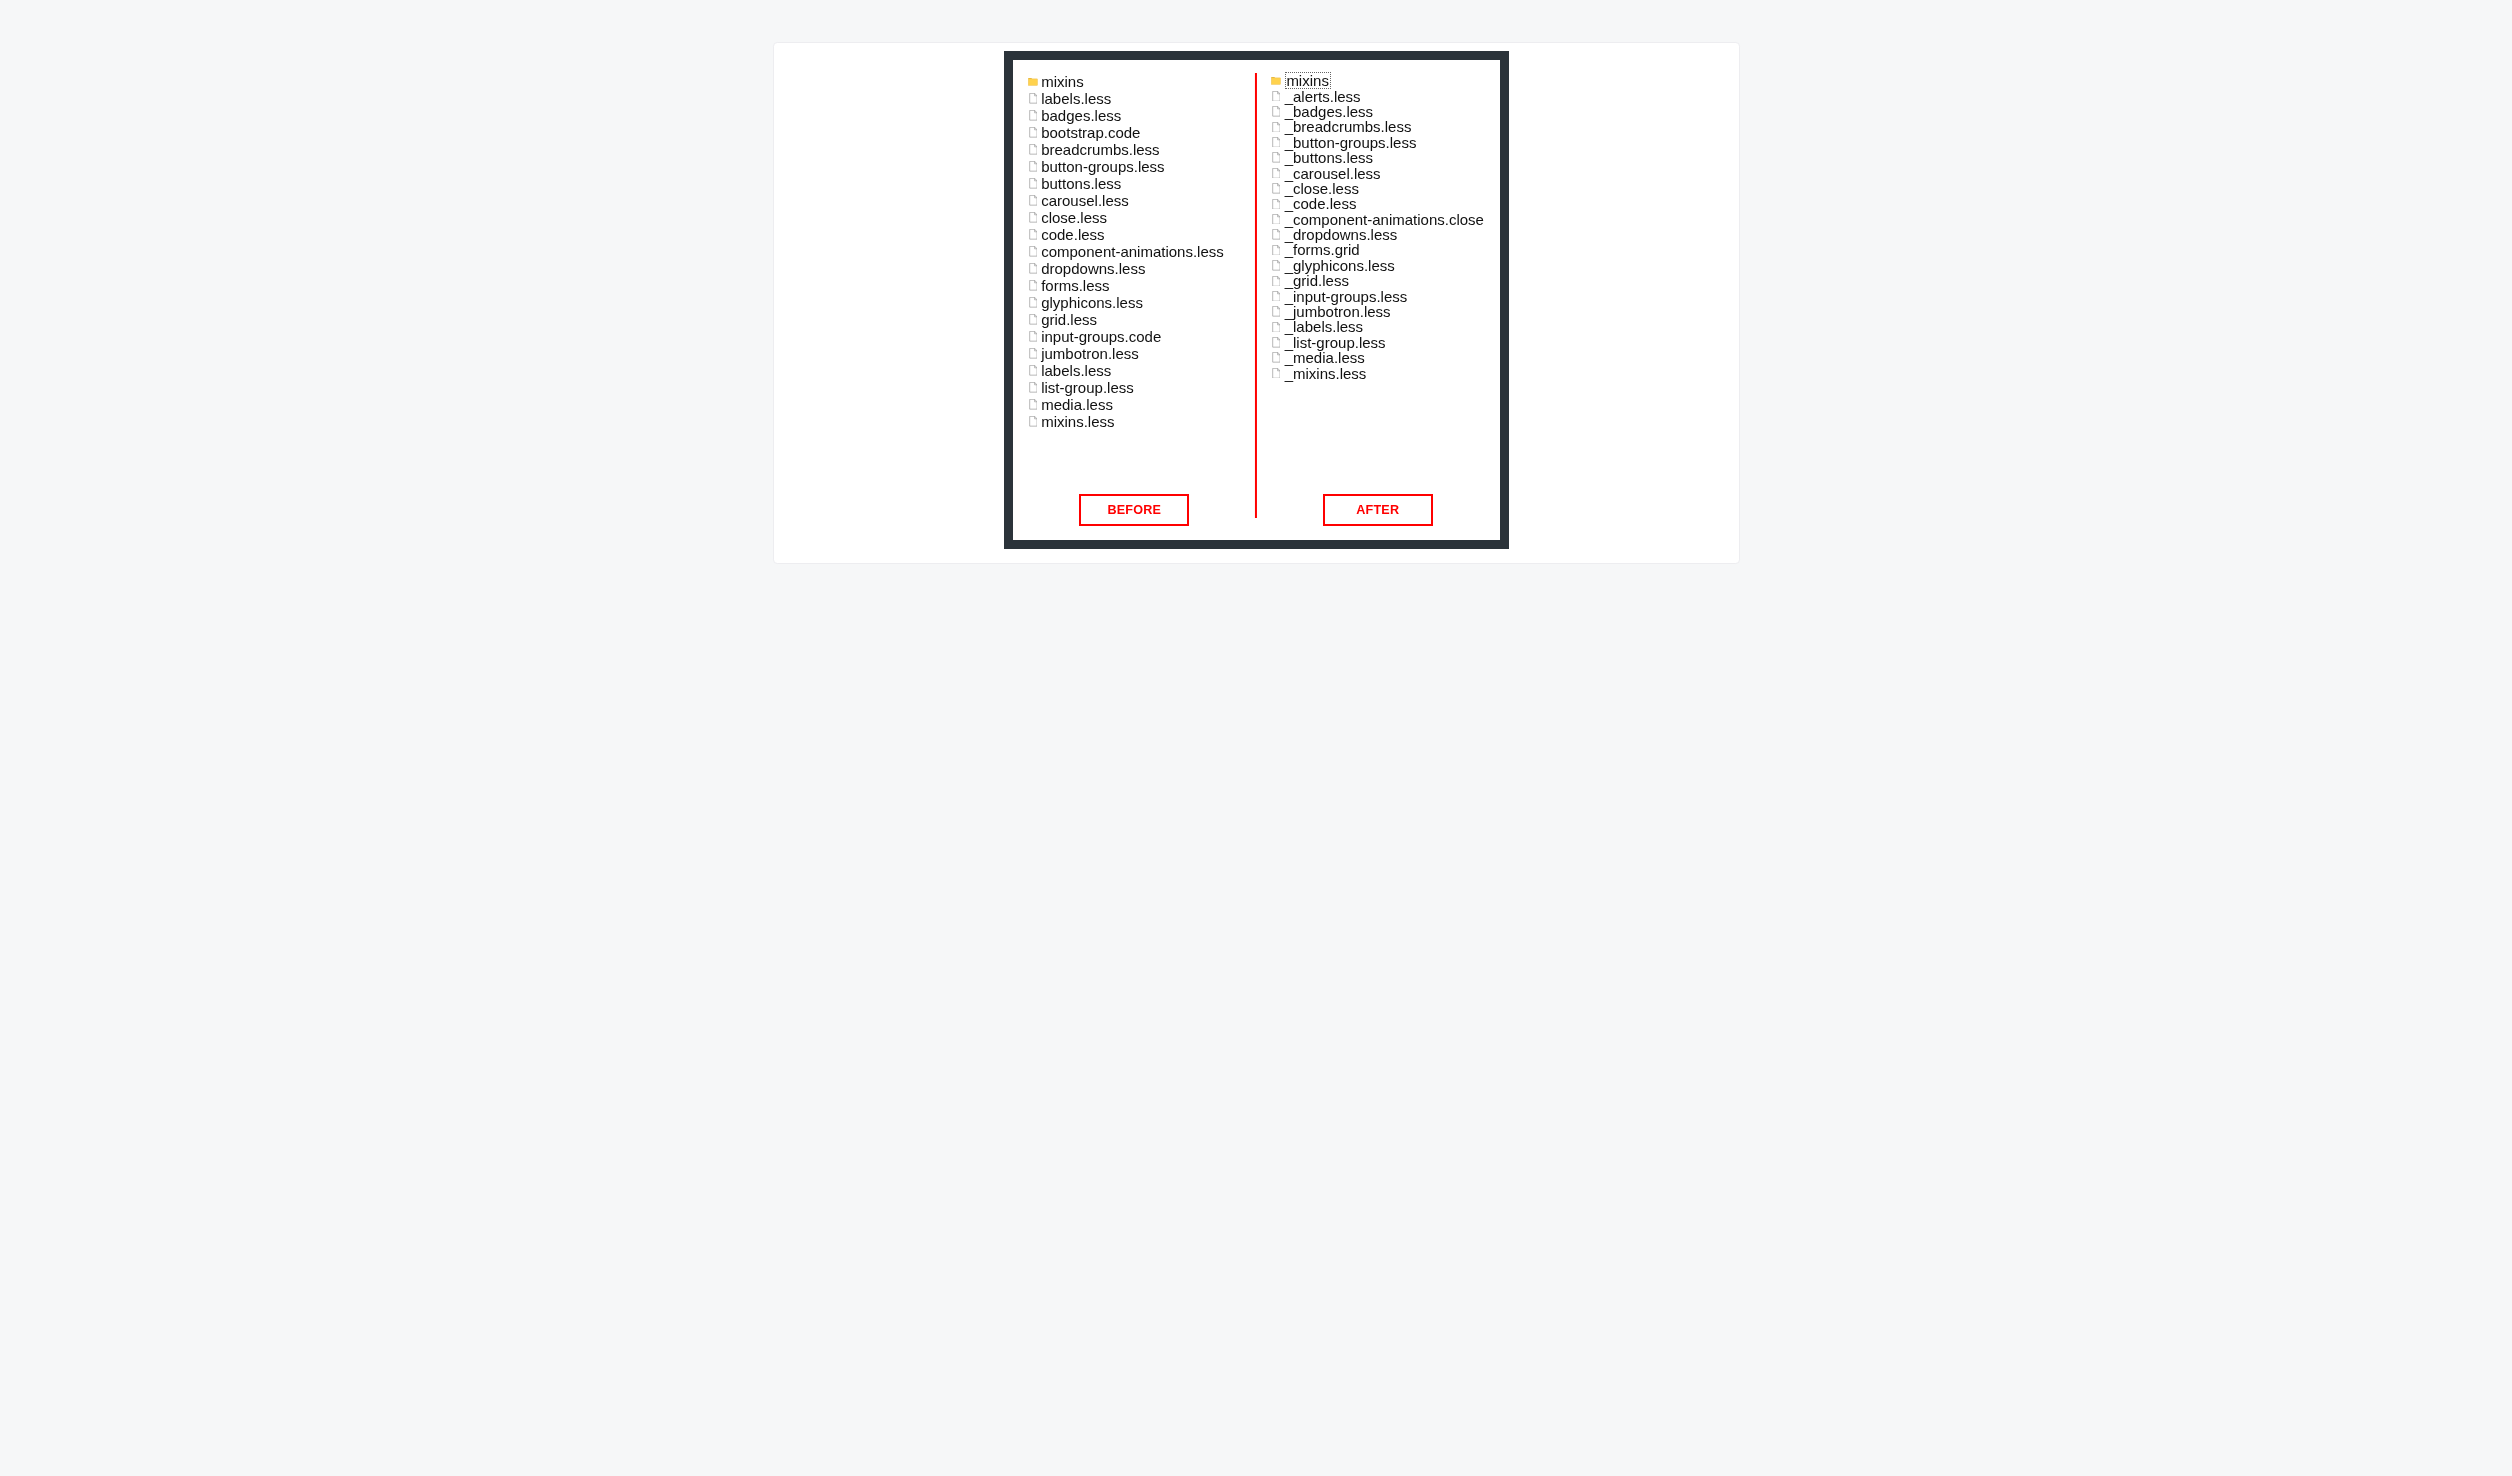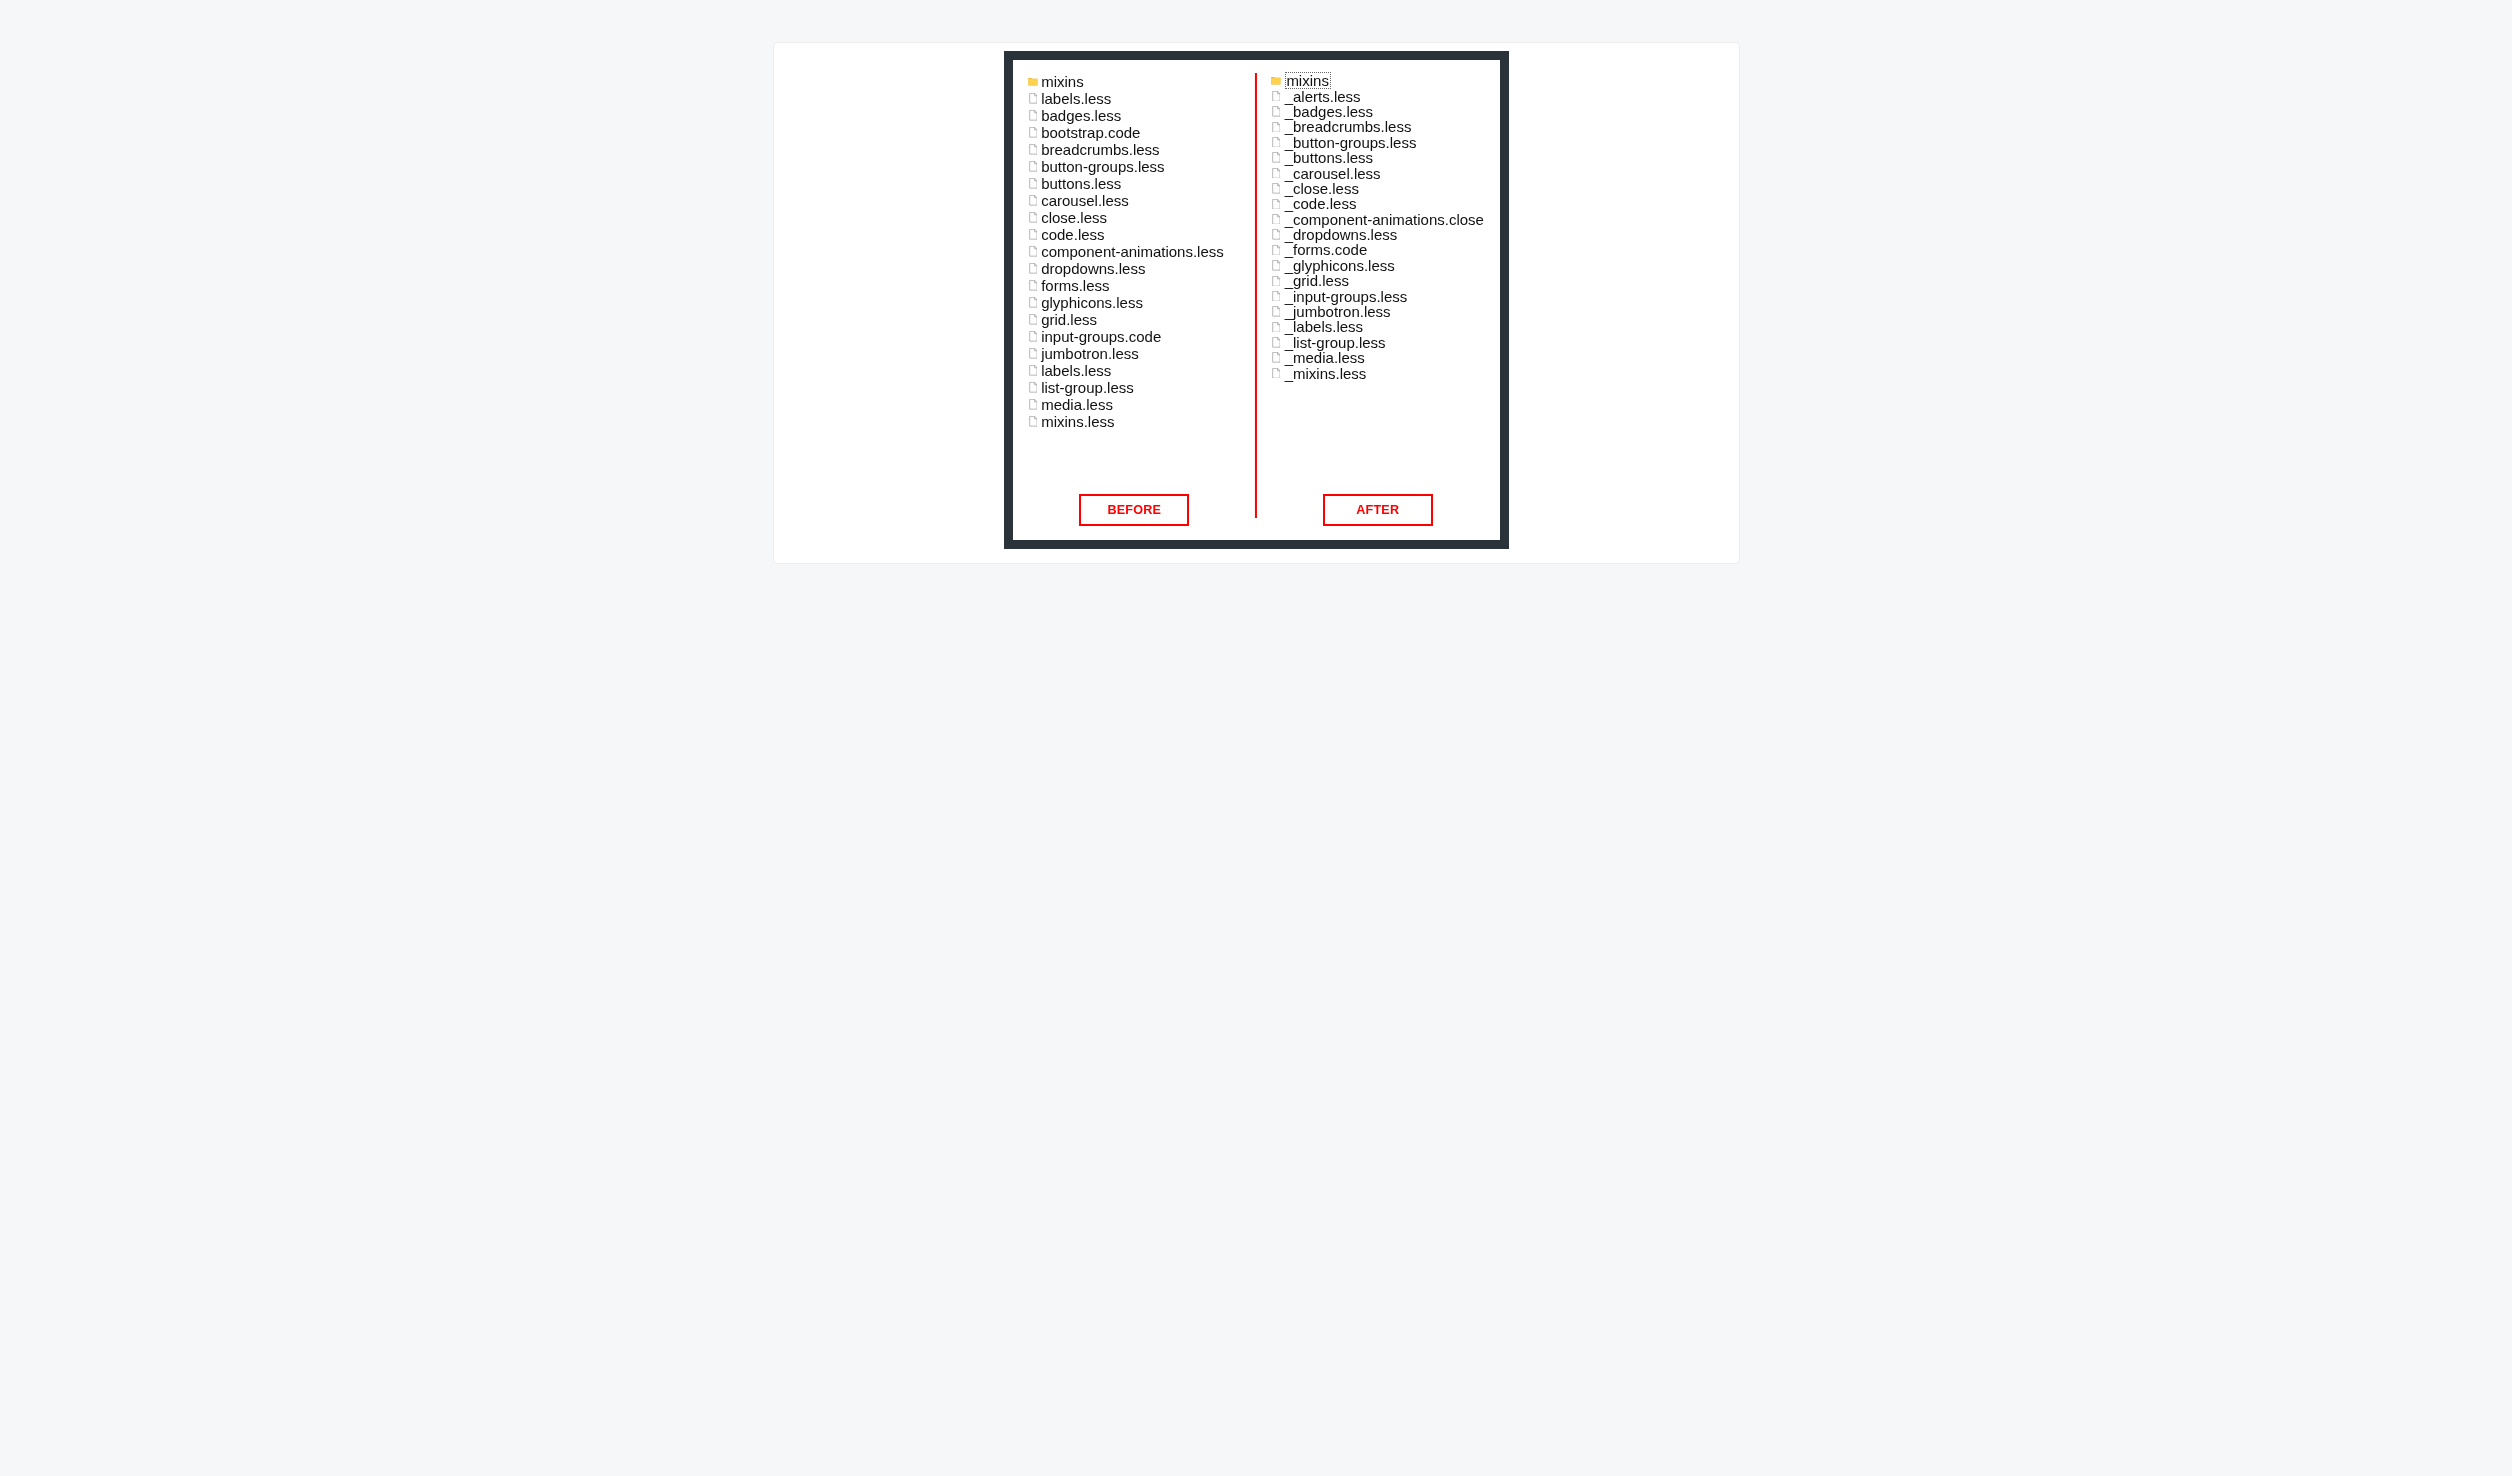--- a/index.html
+++ b/index.html
@@ -410,21 +410,21 @@
               </span>
               <span>_dropdowns.less</span>
             </div>
             <div class="row">
               <span class="icon">
                 <svg width="8.4" height="10.5" viewBox="0 0 12 15">
                   <path d="M1 0.5 L8 0.5 L11.5 4 L11.5 14.5 L1 14.5 Z" fill="#fff" stroke="#9a9a9a" stroke-width="1"></path>
                   <path d="M8 0.5 L8 4 L11.5 4" fill="none" stroke="#9a9a9a" stroke-width="1"></path>
                 </svg>
               </span>
-              <span>_forms.code</span>
+              <span>_forms.grid</span>
             </div>
             <div class="row">
               <span class="icon">
                 <svg width="8.4" height="10.5" viewBox="0 0 12 15">
                   <path d="M1 0.5 L8 0.5 L11.5 4 L11.5 14.5 L1 14.5 Z" fill="#fff" stroke="#9a9a9a" stroke-width="1"></path>
                   <path d="M8 0.5 L8 4 L11.5 4" fill="none" stroke="#9a9a9a" stroke-width="1"></path>
                 </svg>
               </span>
               <span>_glyphicons.less</span>
             </div>

